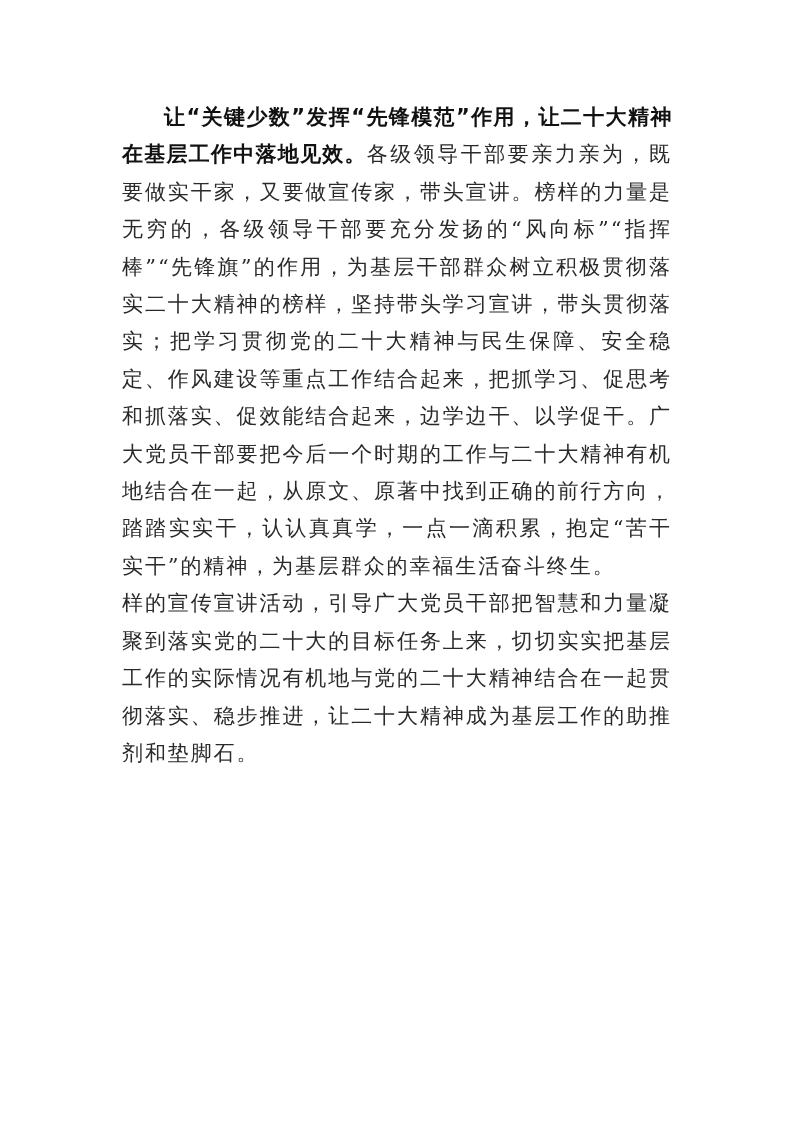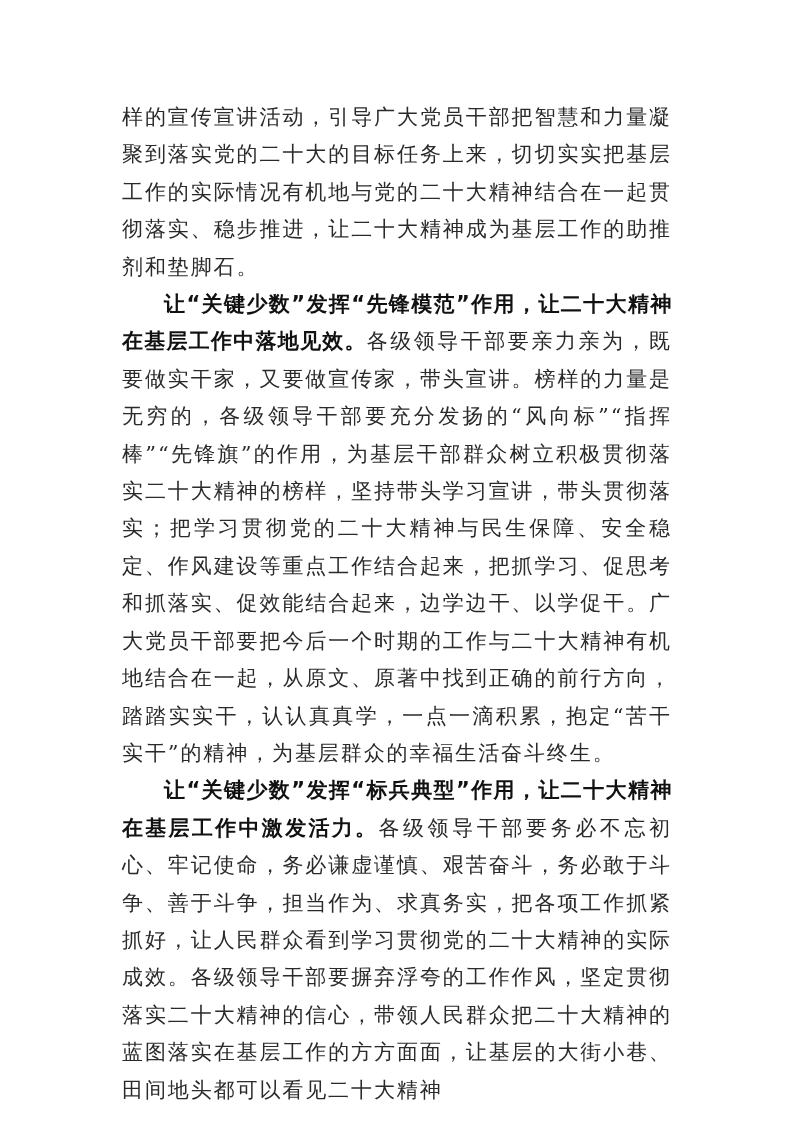--- a/index.html
+++ b/index.html
@@ -42,22 +42,19 @@
     letter-spacing: 0.6px;
   }
   .body-text {
     font-weight: normal;
   }
 </style>
 </head>
 <body>
 
 <div class="page">
-  <p class="para">
-    <span class="body-text">样的宣传宣讲活动，引导广大党员干部把智慧和力量凝聚到落实党的二十大的目标任务上来，切切实实把基层工作的实际情况有机地与党的二十大精神结合在一起贯彻落实、稳步推进，让二十大精神成为基层工作的助推剂和垫脚石。</span>
-  </p>
   <p class="para indent">
     <span class="lead">让“关键少数”发挥“先锋模范”作用，让二十大精神在基层工作中落地见效。</span><span class="body-text">各级领导干部要亲力亲为，既要做实干家，又要做宣传家，带头宣讲。榜样的力量是无穷的，各级领导干部要充分发扬的“风向标”“指挥棒”“先锋旗”的作用，为基层干部群众树立积极贯彻落实二十大精神的榜样，坚持带头学习宣讲，带头贯彻落实；把学习贯彻党的二十大精神与民生保障、安全稳定、作风建设等重点工作结合起来，把抓学习、促思考和抓落实、促效能结合起来，边学边干、以学促干。广大党员干部要把今后一个时期的工作与二十大精神有机地结合在一起，从原文、原著中找到正确的前行方向，踏踏实实干，认认真真学，一点一滴积累，抱定“苦干实干”的精神，为基层群众的幸福生活奋斗终生。</span>
   </p>
-  <p class="para indent">
-    <span class="lead">让“关键少数”发挥“标兵典型”作用，让二十大精神在基层工作中激发活力。</span><span class="body-text">各级领导干部要务必不忘初心、牢记使命，务必谦虚谨慎、艰苦奋斗，务必敢于斗争、善于斗争，担当作为、求真务实，把各项工作抓紧抓好，让人民群众看到学习贯彻党的二十大精神的实际成效。各级领导干部要摒弃浮夸的工作作风，坚定贯彻落实二十大精神的信心，带领人民群众把二十大精神的蓝图落实在基层工作的方方面面，让基层的大街小巷、田间地头都可以看见二十大精神</span>
+  <p class="para">
+    <span class="body-text">样的宣传宣讲活动，引导广大党员干部把智慧和力量凝聚到落实党的二十大的目标任务上来，切切实实把基层工作的实际情况有机地与党的二十大精神结合在一起贯彻落实、稳步推进，让二十大精神成为基层工作的助推剂和垫脚石。</span>
   </p>
 </div>
 
 </body></html>

